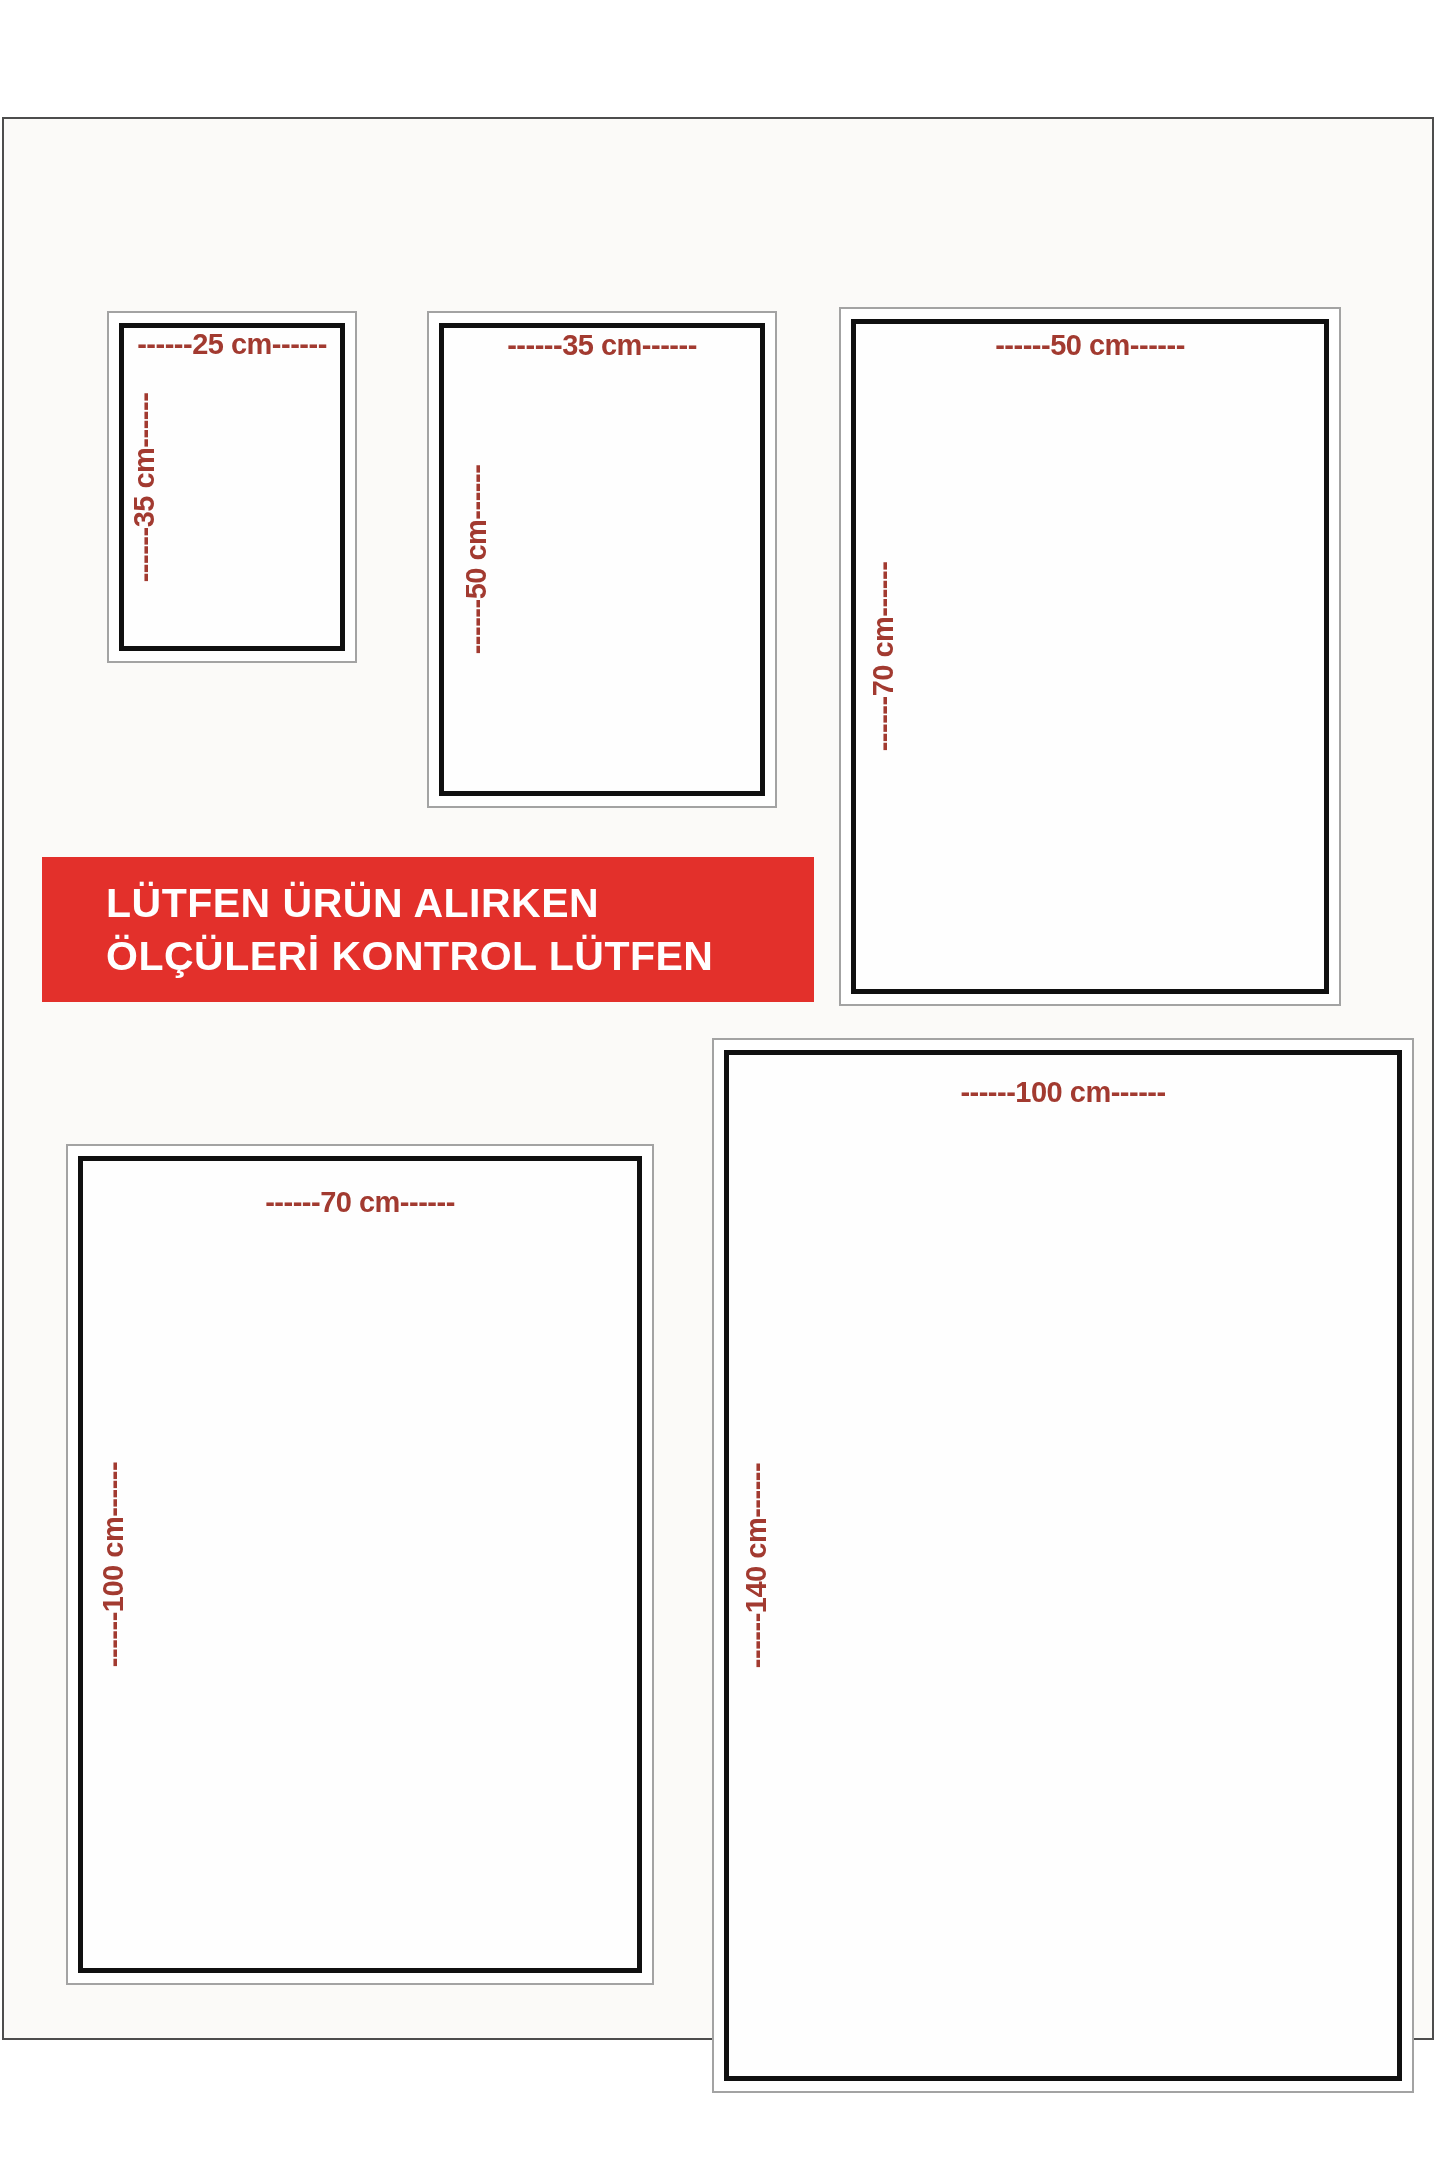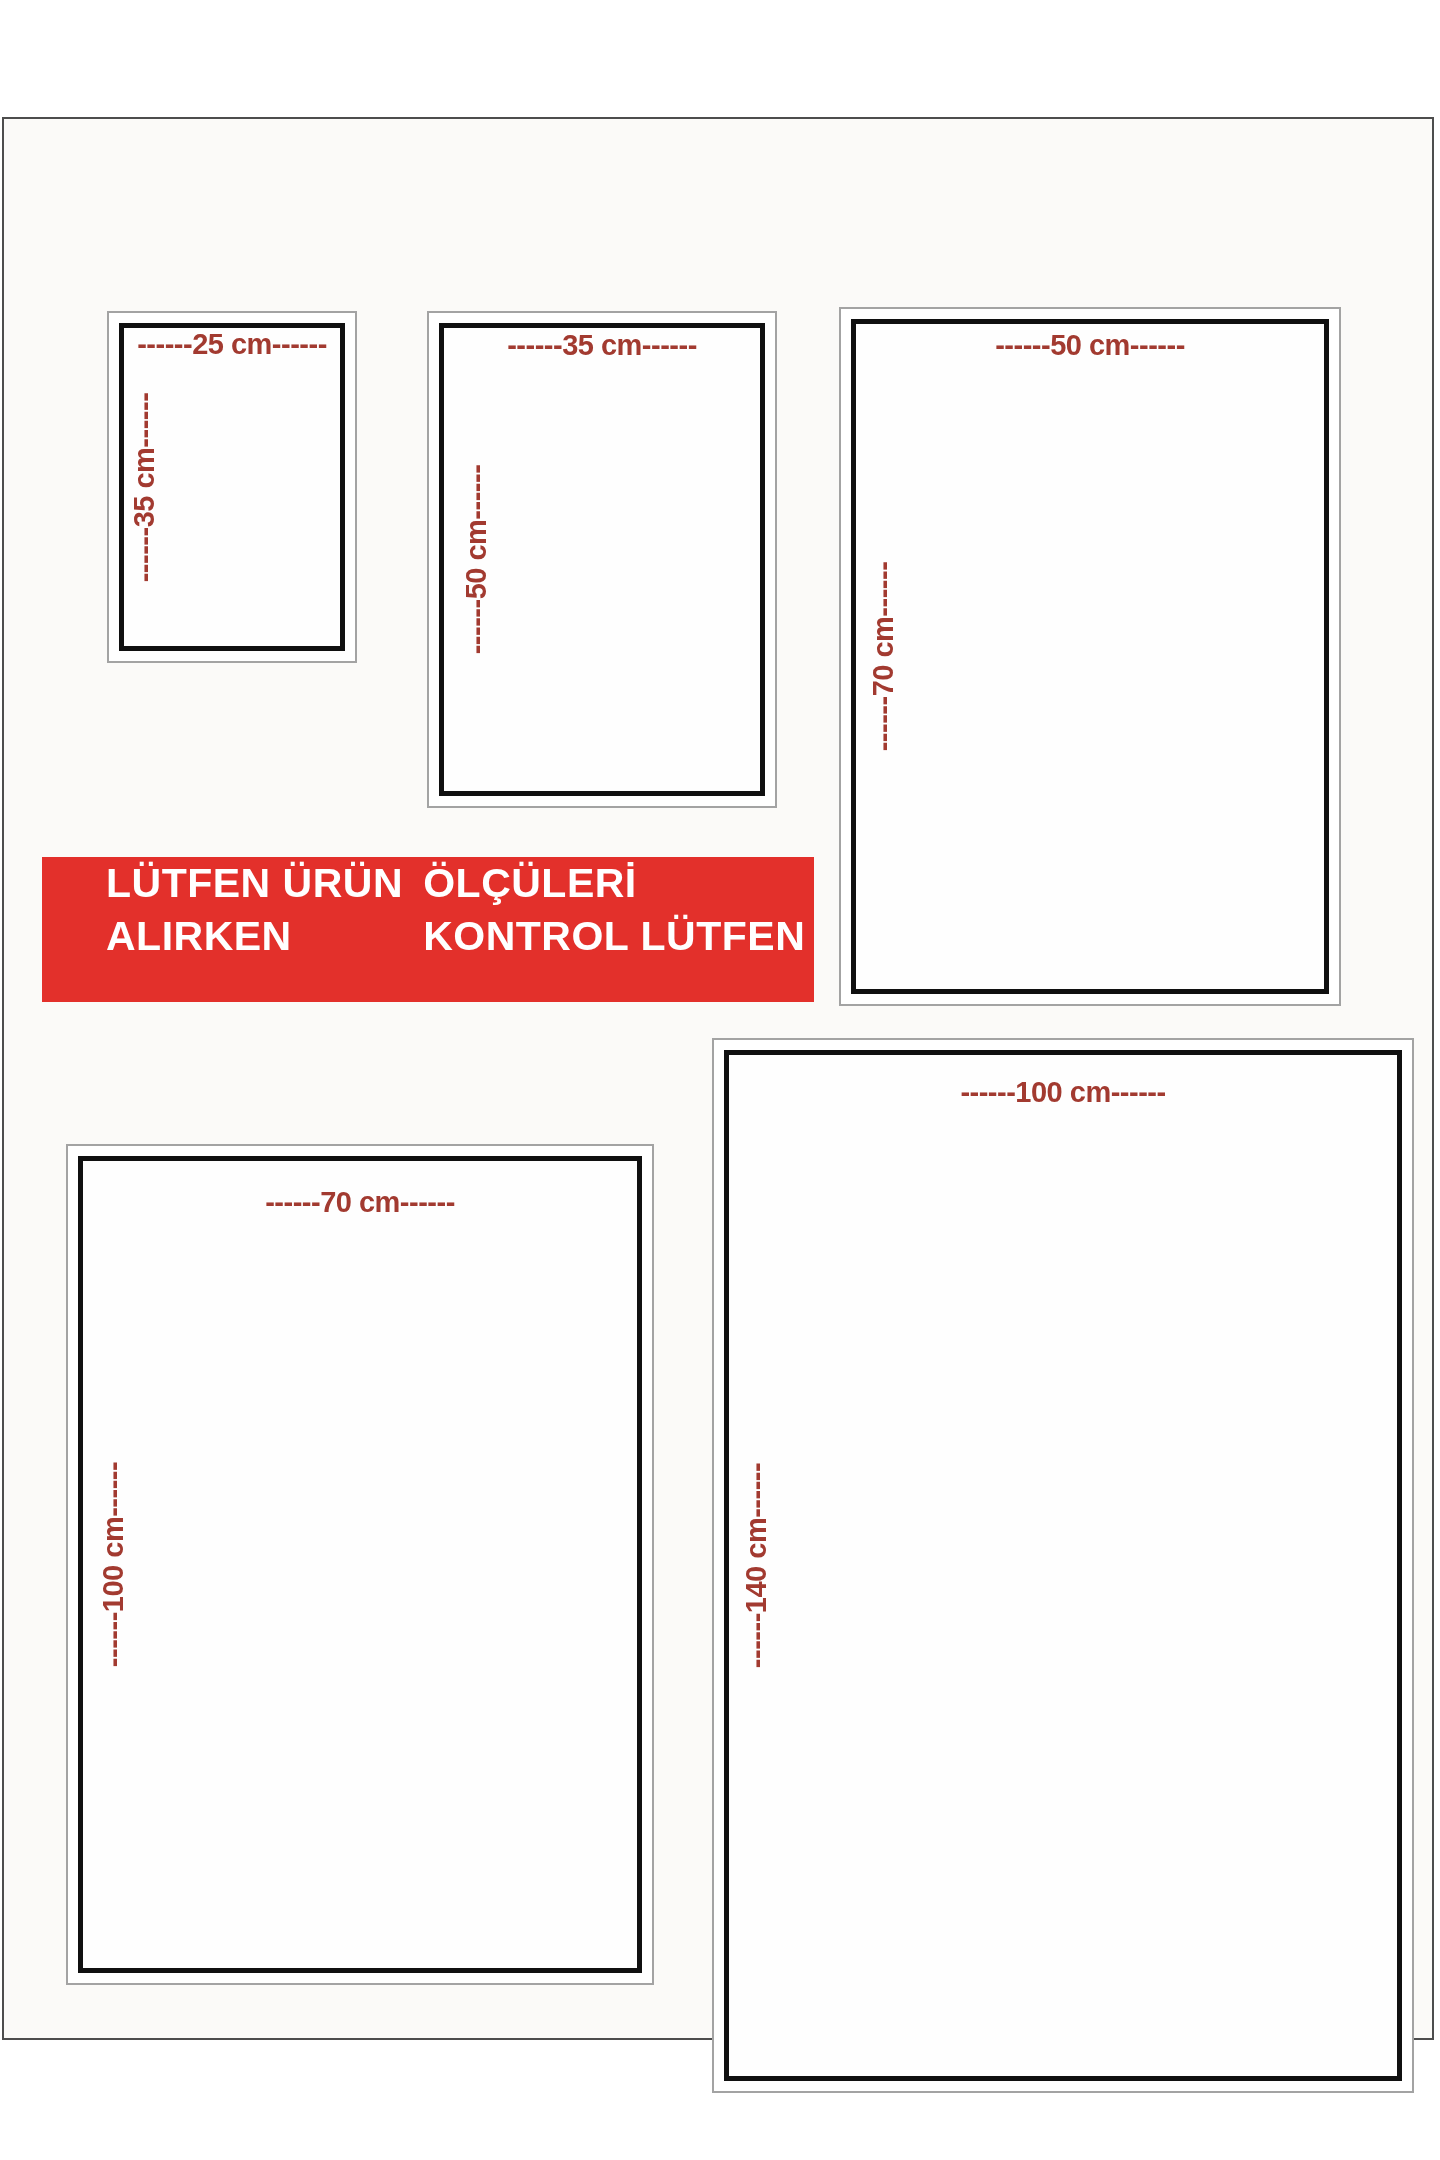--- a/index.html
+++ b/index.html
@@ -45,21 +45,21 @@
   .r1 .side-label{left:36px;}
   .r2 .side-label{left:48px;}
   .r3 .side-label{left:43px;}
   .r4 .side-label{left:46px;}
   .r5 .side-label{left:43px;}
 
   
   .banner{
     position:absolute;left:38px;top:738px;width:772px;height:145px;
     background:var(--banner-bg,#e3302b);color:var(--banner-text,#ffffff);
-    display:flex;flex-direction:row;justify-content:center;
+    display:flex;flex-direction:column;justify-content:center;
     padding-left:64px;box-sizing:border-box;
     font-weight:bold;font-size:41px;line-height:53px;letter-spacing:0.5px;
   }
 </style>
 </head>
 <body>
 
 <div class="content-frame">
 
   <div class="size-box r1">

